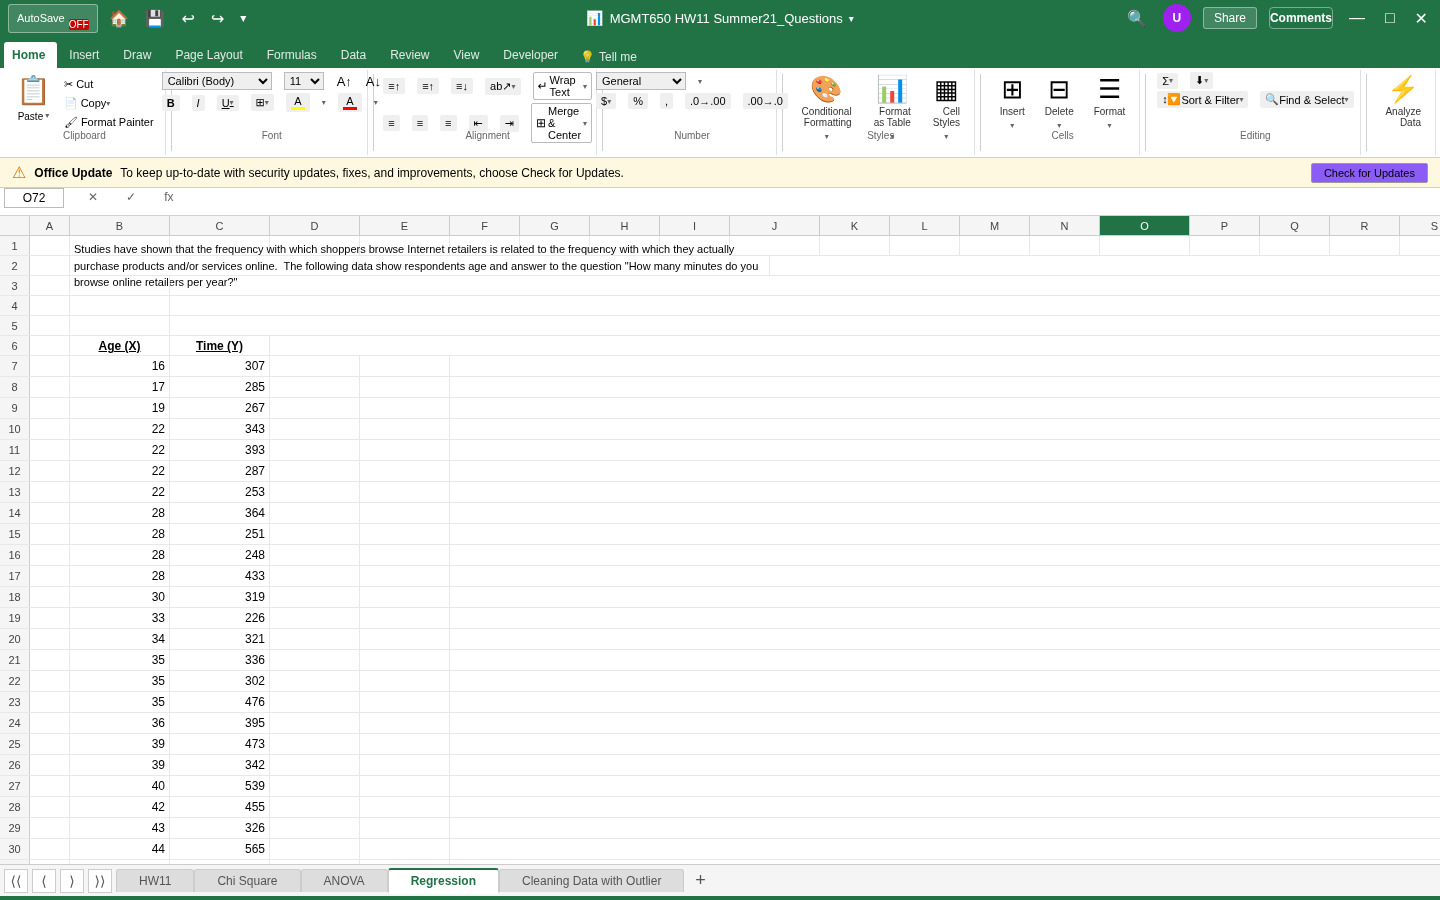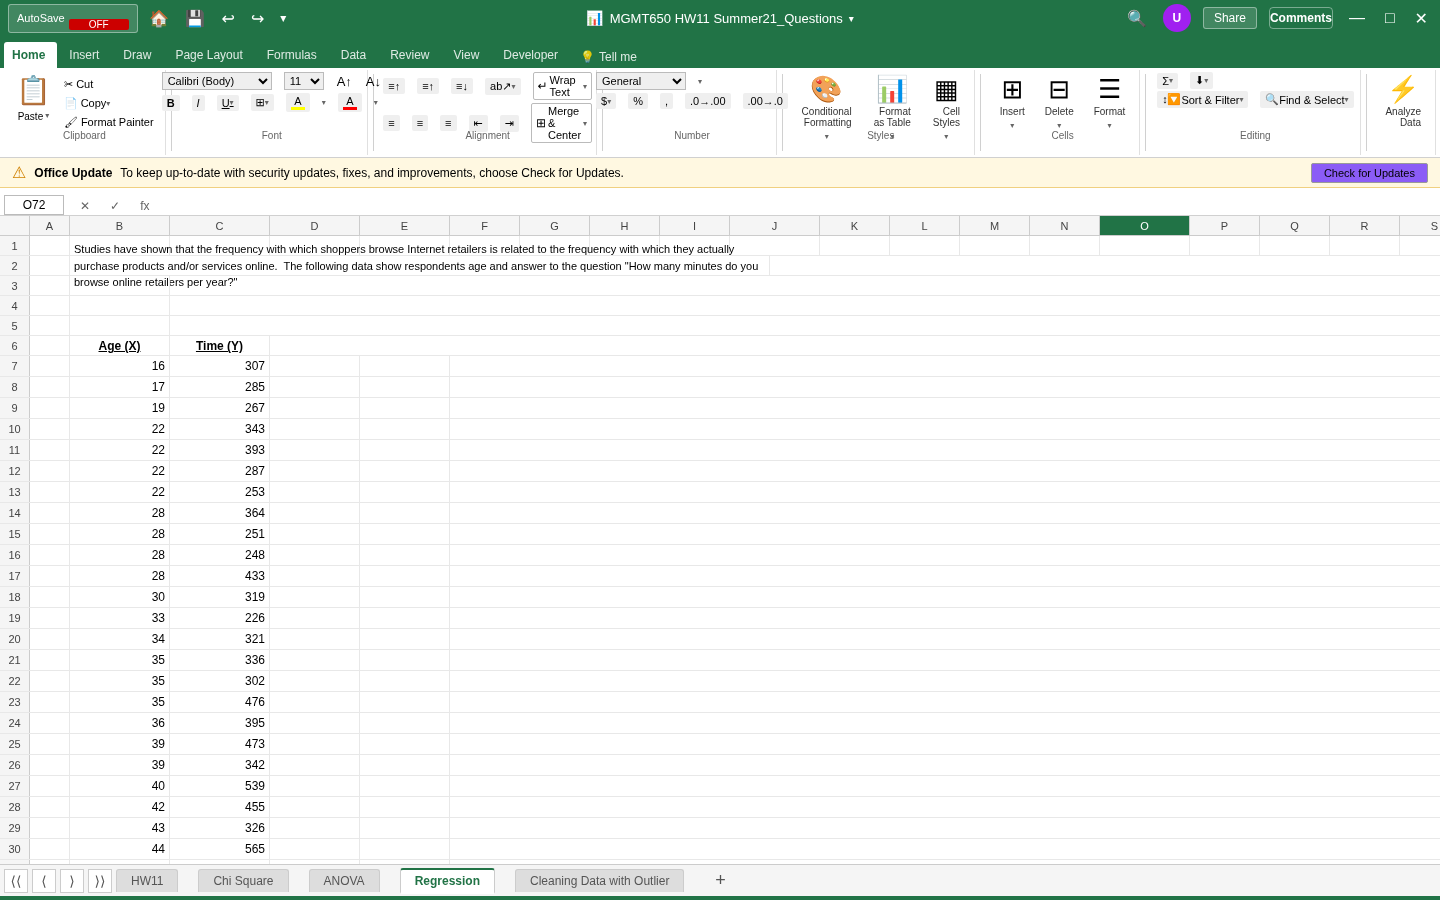--- a/index.html
+++ b/index.html
@@ -25,21 +25,21 @@
     .ribbon-group { display: flex; flex-direction: column; align-items: center; border-right: 1px solid #e0e0e0; padding: 2px 6px; min-width: fit-content; position: relative; }
     .ribbon-group-label { font-size: 10px; color: #666; position: absolute; bottom: 14px; }
     .ribbon-group-content { display: flex; align-items: flex-start; gap: 2px; flex: 1; padding-bottom: 14px; }
     
     
     #update-bar { height: 30px; background: #fff8e1; border-bottom: 1px solid #f0d080; display: flex; align-items: center; padding: 0 12px; gap: 8px; font-size: 12px; }
     .update-icon { color: #d08000; font-size: 16px; }
     #update-check-btn { margin-left: auto; border: 1px solid #999; background: #8b5cf6; padding: 3px 12px; font-size: 11px; cursor: pointer; border-radius: 2px; }
     
     
-    #formula-bar { height: 28px; background: #fff; border-bottom: 1px solid #d0d0d0; display: flex; align-items: flex-end; padding: 0 4px; gap: 12px; }
+    #formula-bar { height: 28px; background: #fff; border-bottom: 1px solid #d0d0d0; display: flex; align-items: flex-start; padding: 0 4px; gap: 20px; }
     #cell-ref { width: 60px; border: 1px solid #bbb; padding: 2px 4px; font-size: 12px; text-align: center; }
     .formula-btn { padding: 2px 4px; cursor: pointer; font-size: 12px; color: #666; border: none; background: none; }
     #formula-input { flex: 1; border: none; outline: none; font-size: 12px; padding: 2px 4px; }
     
     
     #col-header-row { height: 20px; background: #f5f5f5; display: flex; border-bottom: 1px solid #ccc; }
     .row-num-header { width: 30px; min-width: 30px; border-right: 1px solid #ccc; background: #f5f5f5; }
     .col-header { border-right: 1px solid #ccc; display: flex; align-items: center; justify-content: center; font-size: 11px; color: #444; background: #f5f5f5; cursor: pointer; user-select: none; }
     .col-header.active { background: #217346; color: white; }
     #spreadsheet { display: flex; flex-direction: column; overflow: auto; flex: 1; }
@@ -66,21 +66,21 @@
     .col-N { width: 70px; min-width: 70px; }
     .col-O { width: 90px; min-width: 90px; }
     .col-P { width: 70px; min-width: 70px; }
     .col-Q { width: 70px; min-width: 70px; }
     .col-R { width: 70px; min-width: 70px; }
     .col-S { width: 70px; min-width: 70px; }
     
     
     #sheet-tabs-bar { height: 32px; background: #f5f5f5; border-top: 1px solid #ccc; display: flex; align-items: center; padding: 0 4px; gap: 0; }
     .sheet-nav-btn { width: 24px; height: 24px; display: flex; align-items: center; justify-content: center; cursor: pointer; color: #555; font-size: 14px; border: 1px solid #ccc; background: #fff; margin-right: 4px; }
-    .sheet-tab { padding: 4px 14px; border: 1px solid #ccc; border-bottom: none; background: #ddd; cursor: pointer; font-size: 12px; color: #555; border-radius: 3px 3px 0 0; margin-right: 20px; }
+    .sheet-tab { padding: 4px 22px; border: 1px solid #ccc; border-bottom: none; background: #ddd; cursor: pointer; font-size: 12px; color: #555; border-radius: 3px 3px 0 0; margin-right: 0; }
     .sheet-tab.active { background: #fff; color: #217346; font-weight: 600; border-bottom: 2px solid #fff; border-top: 2px solid #217346; }
     .add-sheet-btn { width: 24px; height: 24px; display: flex; align-items: center; justify-content: center; cursor: pointer; font-size: 18px; color: #555; margin-left: 4px; }
     
     
     #status-bar { height: 24px; background: #217346; display: flex; align-items: center; padding: 0 8px; color: white; font-size: 11px; justify-content: space-between; }
     
     
     .font-select { width: 110px; font-size: 11px; border: 1px solid #bbb; padding: 1px; }
     .font-size-select { width: 40px; font-size: 11px; border: 1px solid #bbb; padding: 1px; }
     .toolbar-row { display: flex; align-items: center; gap: 12px; }
@@ -114,21 +114,21 @@
     
     #main-area { display: flex; flex-direction: column; height: calc(900px - 36px - 32px - 90px - 30px - 28px - 32px - 24px); overflow: hidden; }
   </style>
 </head>
 <body>
 
 <div id="titlebar">
   <div id="titlebar-left">
     <button class="autosave-btn">
       <span>AutoSave</span>
-      <span style="background:#c00;color:white;padding:0 20px;border-radius:2px;font-size:10px;margin-top:12px;">OFF</span>
+      <span style="background:#c00;color:white;padding:0 0;border-radius:2px;font-size:10px;margin-top:12px;">OFF</span>
     </button>
     <span class="tb-icon-btn">🏠</span>
     <span class="tb-icon-btn">💾</span>
     <span class="tb-icon-btn">↩</span>
     <span class="tb-icon-btn">↪</span>
     <span class="tb-icon-btn" style="font-size:12px;">▾</span>
   </div>
   <div id="titlebar-center">
     <span style="font-size:14px;">📊</span>
     <span style="font-size:13px;">MGMT650 HW11 Summer21_Questions</span>

